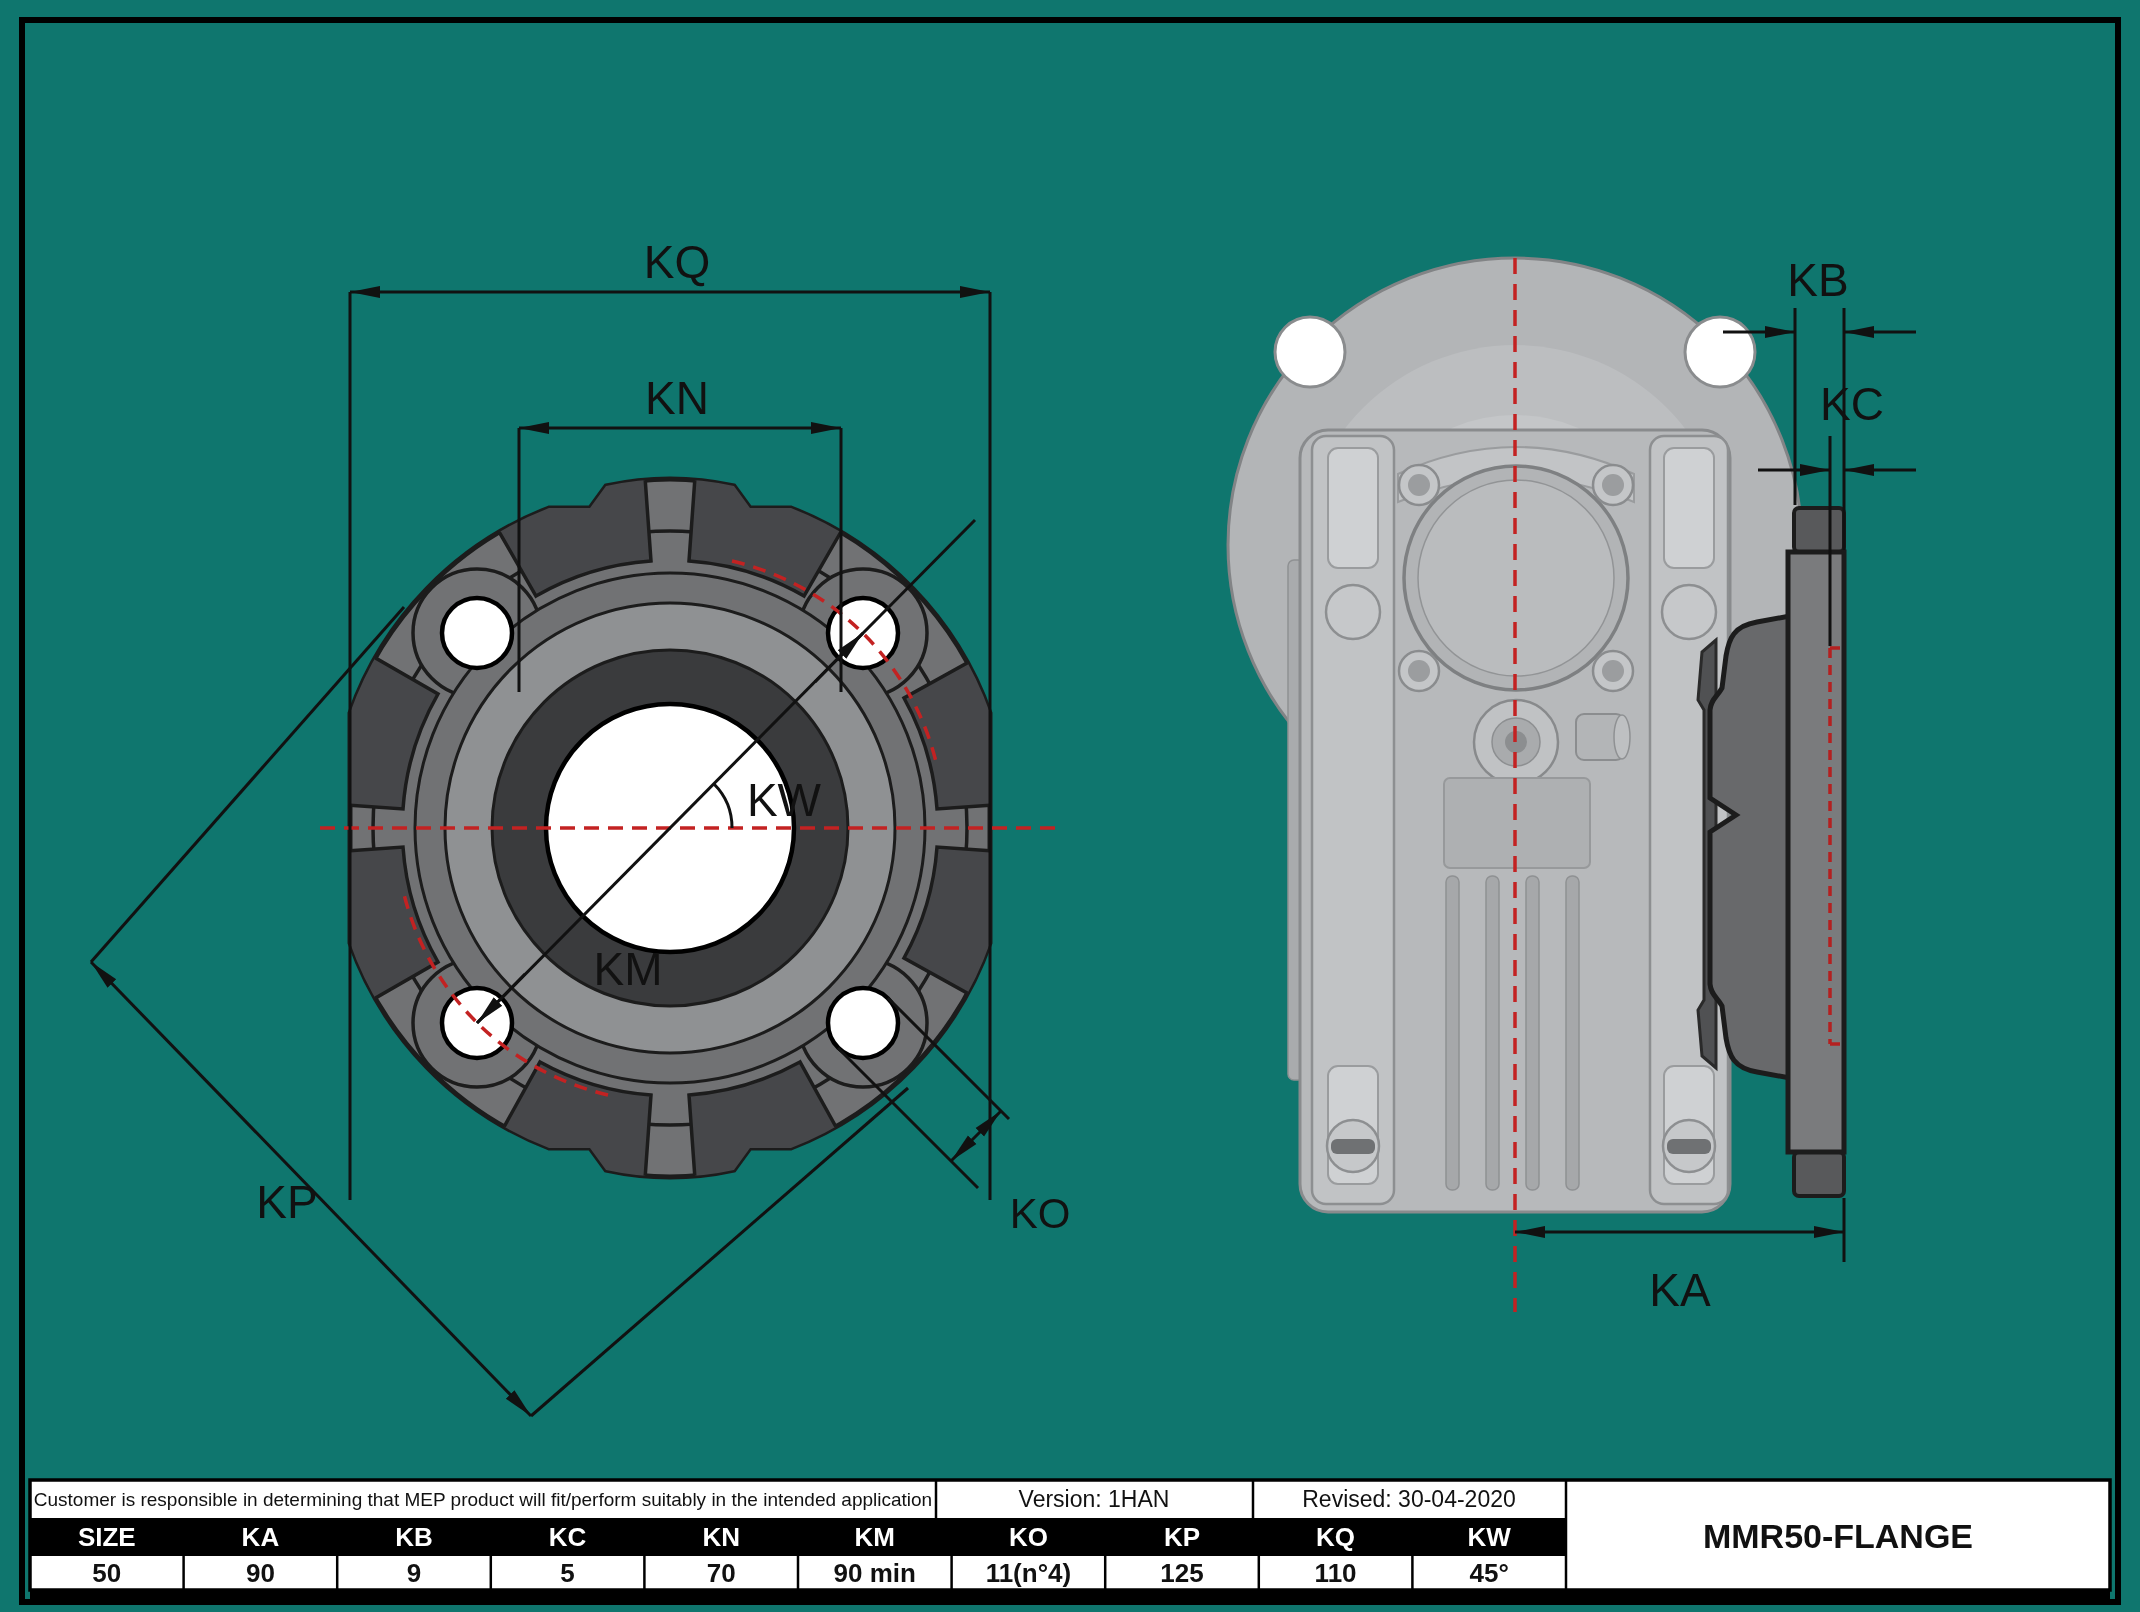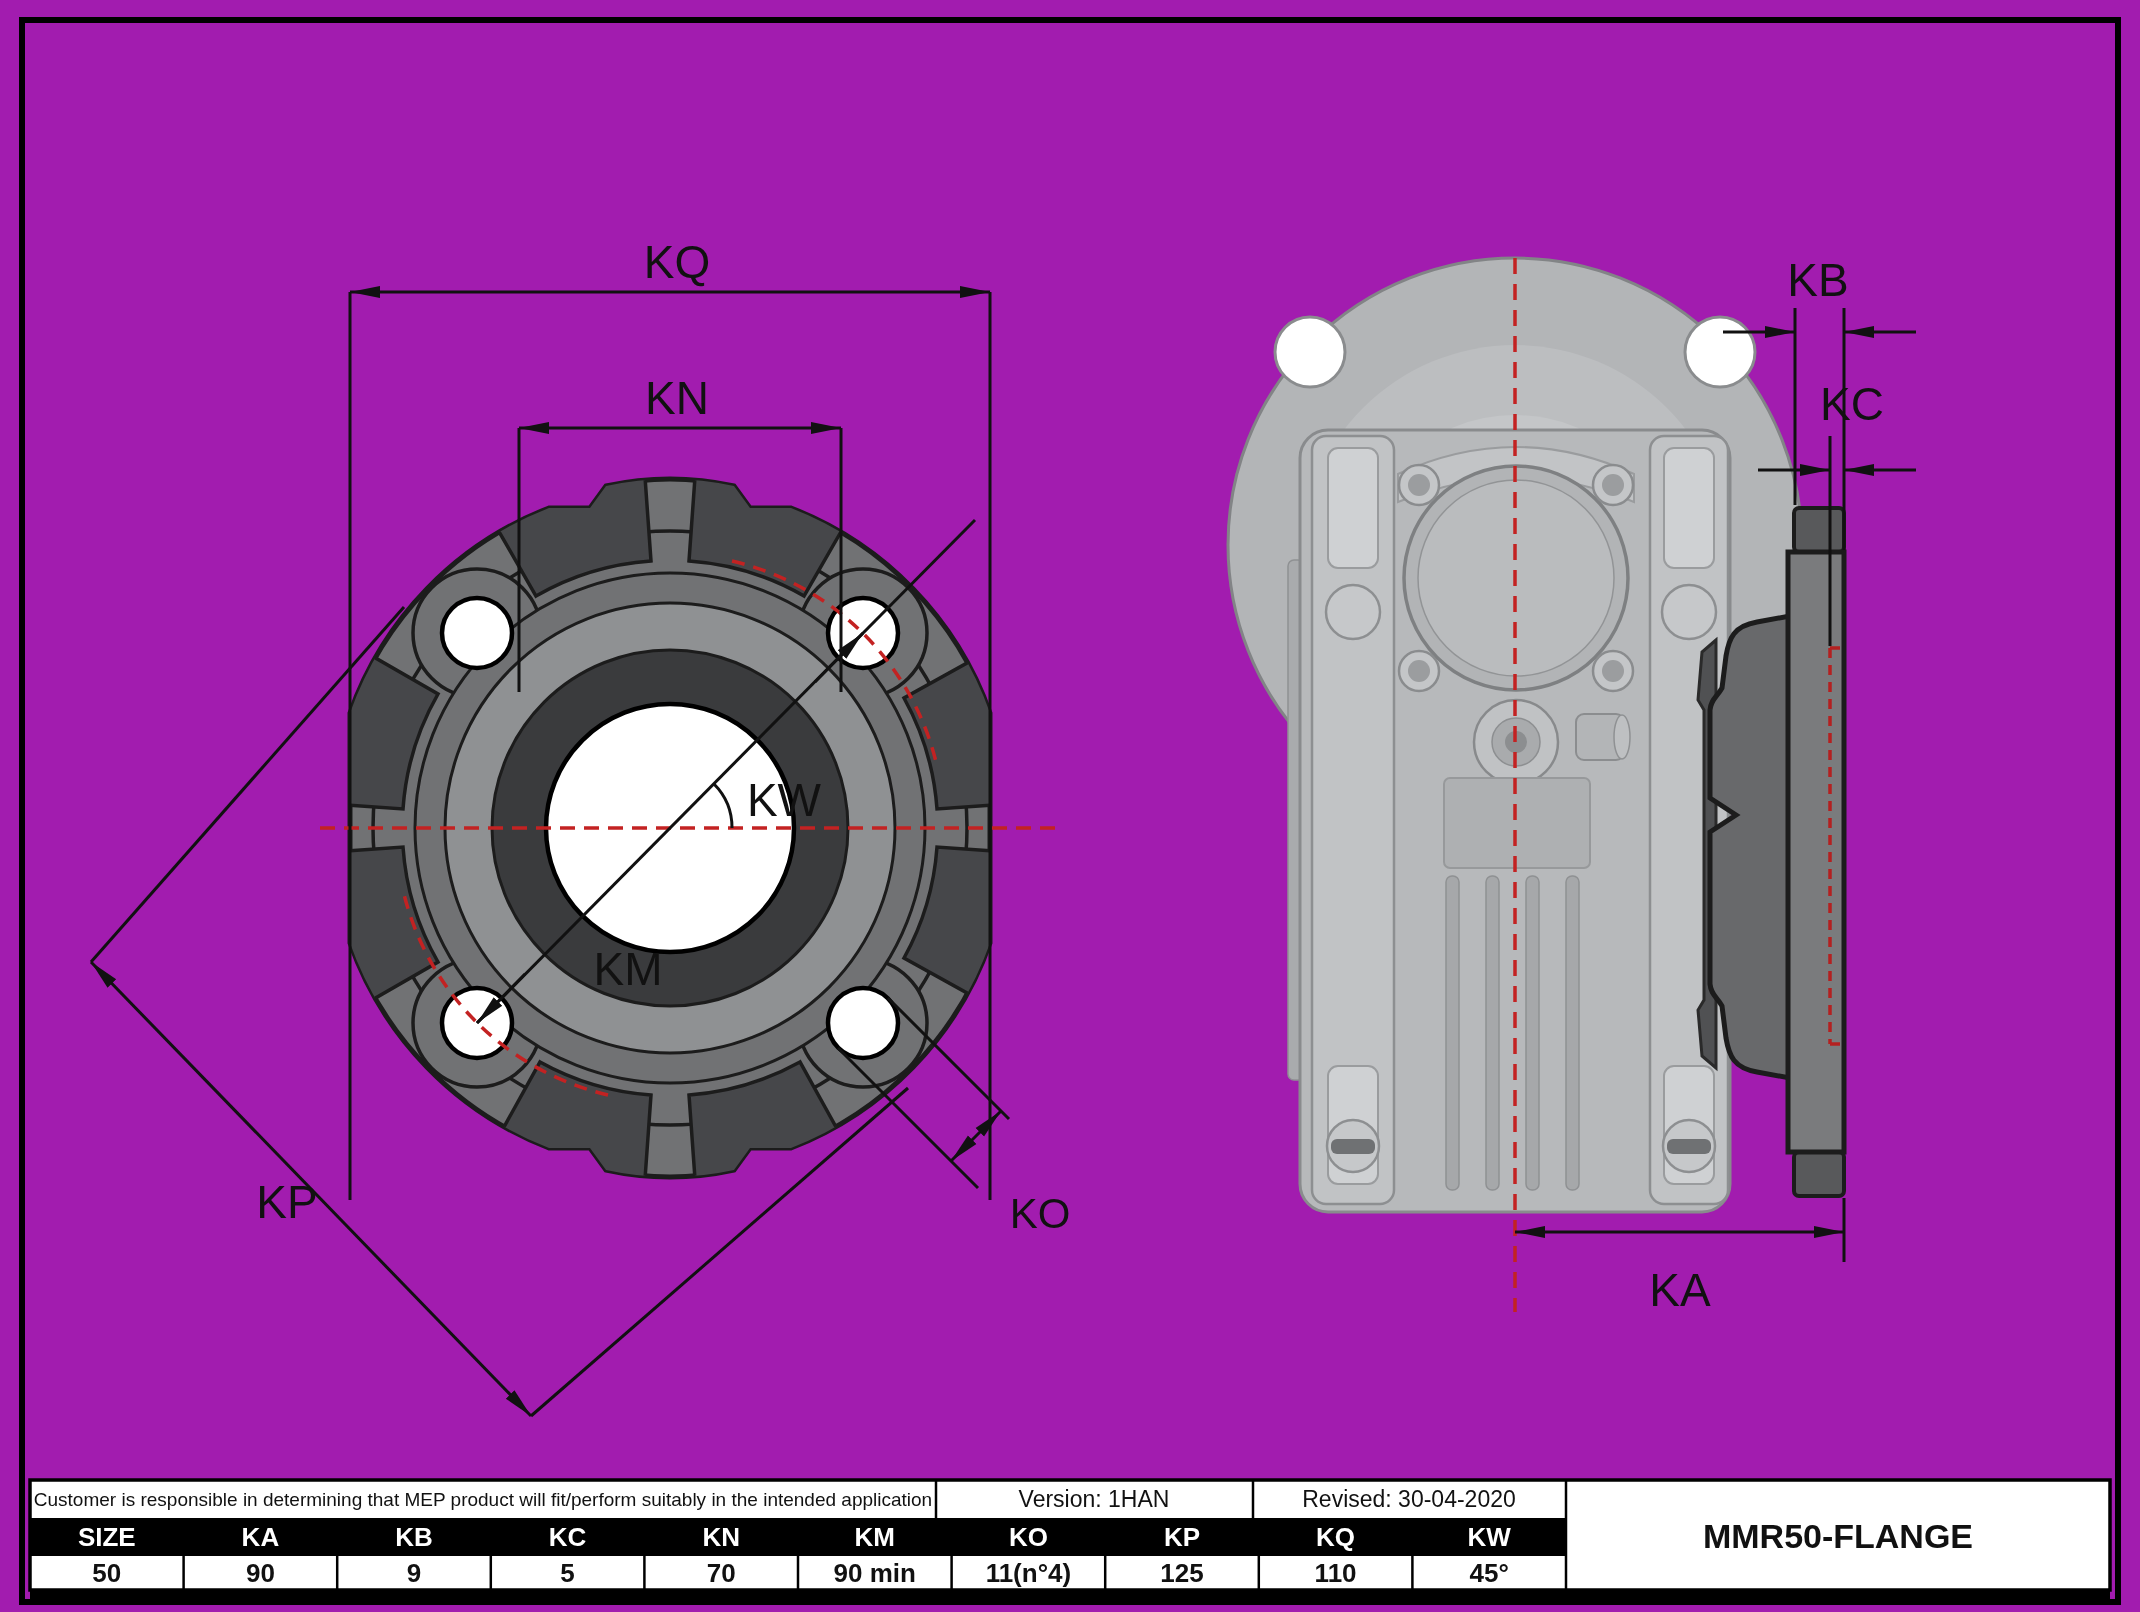--- a/index.html
+++ b/index.html
@@ -1,16 +1,16 @@
 <!DOCTYPE html>
 <html><head>
 <meta charset="utf-8">
 <style>
   html,body{margin:0;padding:0;background:#ffffff;}
-  .page{width:2140px;height:1612px;position:relative;background:#a21caf;overflow:hidden;}
+  .page{width:2140px;height:1612px;position:relative;background:#0f766e;overflow:hidden;}
   svg{display:block;}
   text{font-family:"Liberation Sans","DejaVu Sans",sans-serif;fill:#111;}
   .dim{font-size:46px;}
   .dimko{font-size:42px;}
   .tbl{font-size:23px;}
   .tblsmall{font-size:19px;}
   .tblhead{font-size:26px;font-weight:bold;fill:#fff;}
   .tblval{font-size:26px;font-weight:bold;}
   .tbltitle{font-size:34px;font-weight:bold;}
   .mid{text-anchor:middle;}

